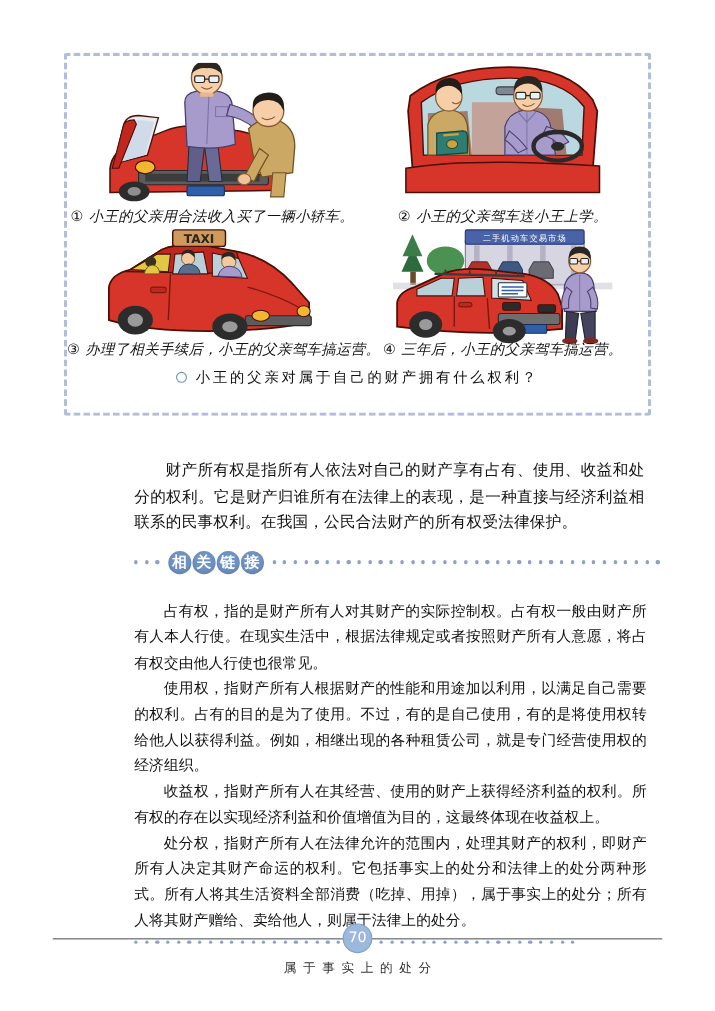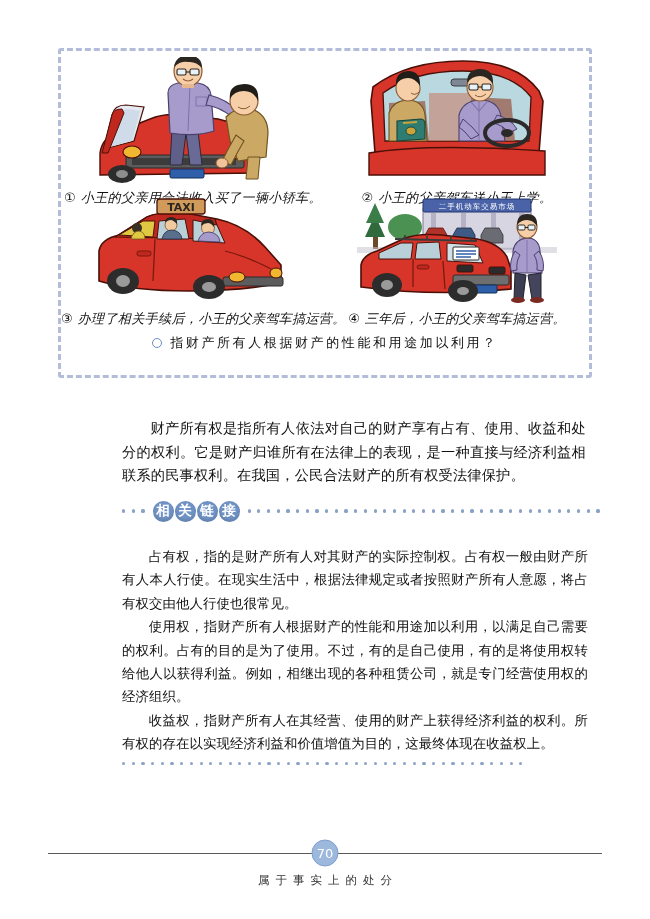--- a/index.html
+++ b/index.html
@@ -315,21 +315,21 @@
       </span>
     </div>
     <div class="panel" style="text-align:center;">
       <span class="caption">
         <span>②</span>
         <span>小王的父亲驾车送小王上学。</span>
       </span>
     </div>
   </div>
 
-  <div class="panel-row" style="top:144px;height:118px;">
+  <div class="panel-row" style="top:154px;height:118px;">
 
     <div class="panel">
       <div class="art" style="width:200px;height:112px;">
         <svg viewBox="0 0 200 112" width="200" height="112">
 
           <path d="M6 86 L6 56 Q8 44 26 40 L54 22 Q68 16 92 18 L124 24 Q152 30 172 52 L188 70 L188 88 Q150 96 96 96 Q40 96 6 86 Z" fill="#d8352a" stroke="#4a1008" stroke-width="1.6"></path>
 
           <path d="M22 42 L54 22 Q68 16 92 18 L122 24 L128 44 Z" fill="#c0281f" stroke="#4a1008" stroke-width="1.2"></path>
 
           <path d="M26 40 L50 26 L62 26 L60 42 Z" fill="#e0c843" stroke="#4a1008" stroke-width="1"></path>
@@ -447,21 +447,21 @@
     <div class="panel" style="text-align:center;">
       <span class="caption">
         <span>④</span>
         <span>三年后，小王的父亲驾车搞运营。</span>
       </span>
     </div>
   </div>
 
   <div id="question-line">
     <span id="question-circle"></span>
-    <span id="question-text">指财产所有人根据财产的性能和用途加以利用？</span>
+    <span id="question-text">小王的父亲对属于自己的财产拥有什么权利？</span>
   </div>
 </div>
 
 <p id="main-paragraph">财产所有权是指所有人依法对自己的财产享有占有、使用、收益和处分的权利。它是财产归谁所有在法律上的表现，是一种直接与经济利益相联系的民事权利。在我国，公民合法财产的所有权受法律保护。</p>
 
 <section id="related-section">
 
   <div id="related-header">
     <span class="dot-run">
       <i class="dot"></i>
@@ -514,20 +514,21 @@
       <i class="dot"></i>
         <i class="dot"></i>
       <i class="dot"></i>
     </span>
   </div>
 
   <div id="related-body">
     <p>占有权，指的是财产所有人对其财产的实际控制权。占有权一般由财产所有人本人行使。在现实生活中，根据法律规定或者按照财产所有人意愿，将占有权交由他人行使也很常见。</p>
     <p>使用权，指财产所有人根据财产的性能和用途加以利用，以满足自己需要的权利。占有的目的是为了使用。不过，有的是自己使用，有的是将使用权转给他人以获得利益。例如，相继出现的各种租赁公司，就是专门经营使用权的经济组织。</p>
     <p>收益权，指财产所有人在其经营、使用的财产上获得经济利益的权利。所有权的存在以实现经济利益和价值增值为目的，这最终体现在收益权上。</p>
+    <p>处分权，指财产所有人在法律允许的范围内，处理其财产的权利，即财产所有人决定其财产命运的权利。它包括事实上的处分和法律上的处分两种形式。所有人将其生活资料全部消费（吃掉、用掉），属于事实上的处分；所有人将其财产赠给、卖给他人，则属于法律上的处分。</p>
   </div>
 
   <div id="related-footer-dots">
     <i class="dot"></i>
       <i class="dot"></i>
     <i class="dot"></i>
       <i class="dot"></i>
     <i class="dot"></i>
       <i class="dot"></i>
     <i class="dot"></i>

